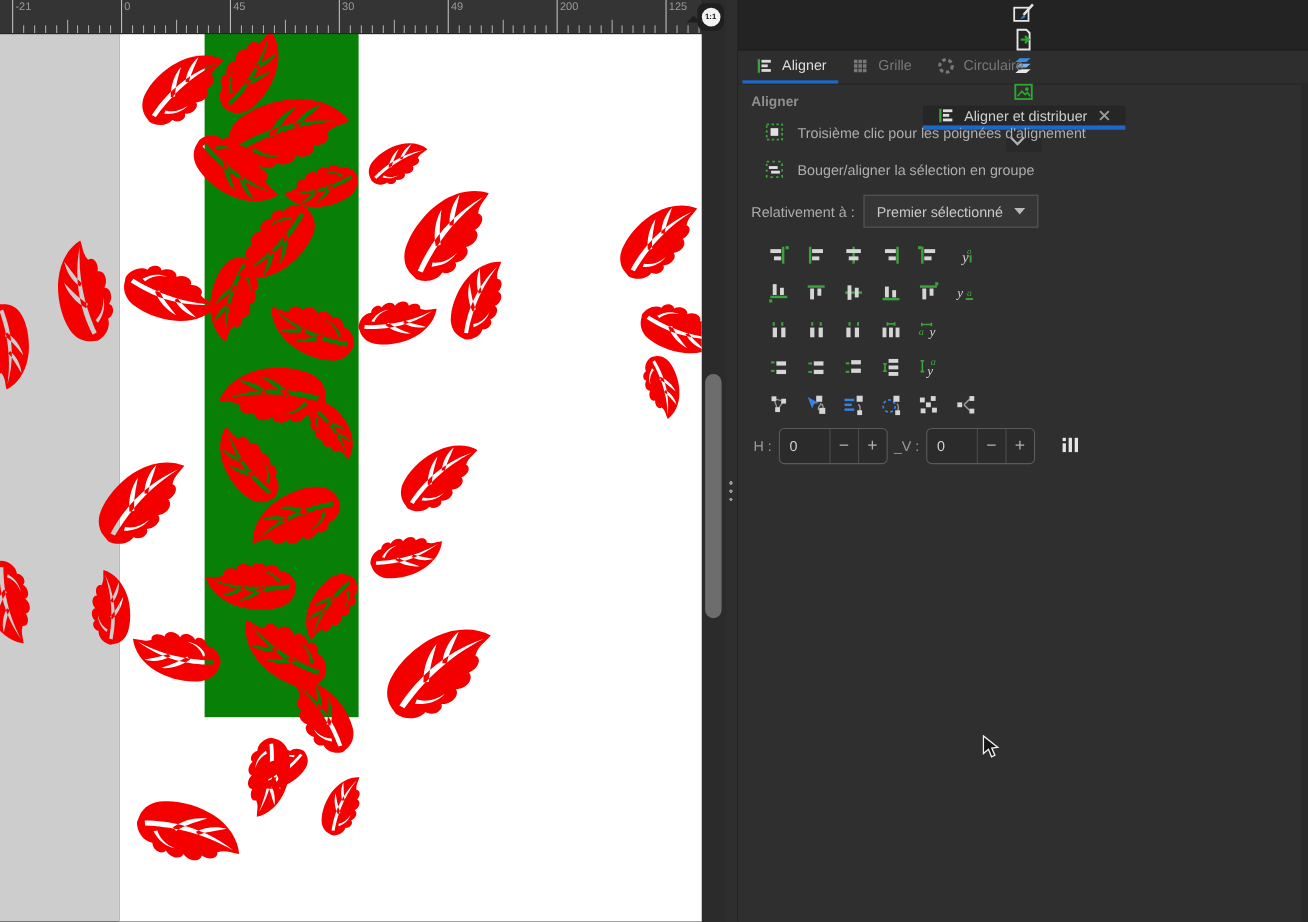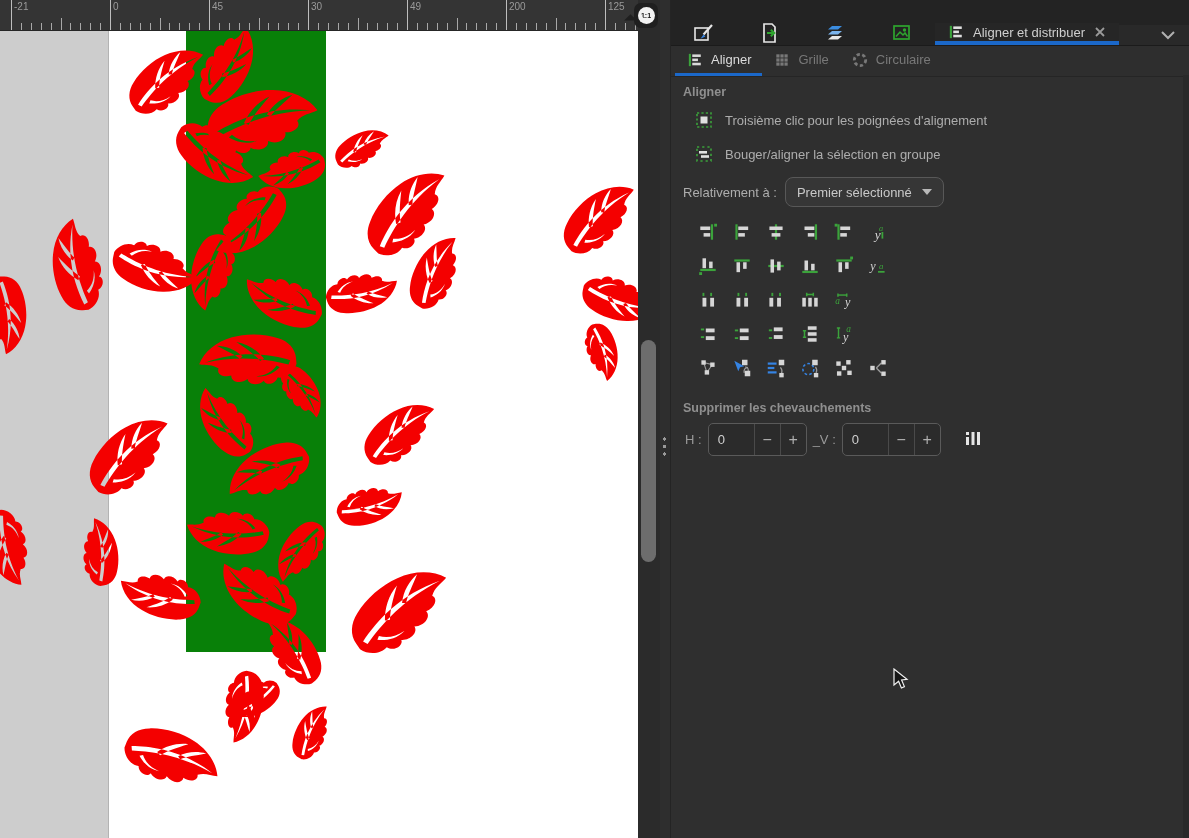--- a/index.html
+++ b/index.html
@@ -29,41 +29,41 @@
     border:4px solid transparent;border-top:5px solid #f2f2f2;transform:rotate(35deg);}
   
   .splitter{position:absolute;left:660px;top:0;width:10px;height:838px;background:#2e2e2e;}
   .dots{position:absolute;left:3px;top:437px;width:3px;height:19px;
     background:radial-gradient(circle 1.6px at 1.5px 2px,#9a9a9a 95%,transparent),
                radial-gradient(circle 1.6px at 1.5px 9.5px,#9a9a9a 95%,transparent),
                radial-gradient(circle 1.6px at 1.5px 17px,#9a9a9a 95%,transparent);}
   
   .panel{position:absolute;left:670px;top:0;width:519px;height:838px;background:#2f2f2f;
          border-left:1px solid #242424;}
-  .tabbar{height:45px;display:flex;align-items:flex-end;background:#232323;border-bottom:1px solid #1b1b1b;}
+  .tabbar{height:45px;display:flex;align-items:center;background:#232323;border-bottom:1px solid #1b1b1b;flex-direction:column;}
   .dock-tab{width:66px;display:flex;align-items:center;justify-content:center;}
   .i24{width:24px;height:24px;display:inline-block;}
   .i20{width:20px;height:20px;display:inline-block;}
   .i18{width:18px;height:18px;display:inline-block;}
   .i14{width:14px;height:14px;display:inline-block;}
   .tab-active{display:flex;align-items:center;gap:8px;padding:0 12px;background:#262626;
     border-bottom:4px solid #1b68c9;}
   .tab-label{font-size:13px;color:#cfcfcf;white-space:nowrap;}
   .tab-spacer{flex:1;background:#292929;display:flex;align-items:center;justify-content:flex-end;padding-right:12px;}
   .subtabs{height:30px;display:flex;align-items:stretch;background:#2e2e2e;border-bottom:1px solid #252525;padding-left:4px;}
   .subtab{display:flex;align-items:center;gap:7px;padding:0 11px;font-size:13px;color:#787878;
           border-bottom:3px solid transparent;}
   .subtab.active{color:#dcdcdc;border-bottom-color:#1b68c9;}
   .content{padding:6px 12px 0 12px;}
   .sec-h{font-size:12.5px;font-weight:bold;color:#8f8f8f;}
   .toggle-row{display:flex;align-items:center;gap:12px;height:26px;margin:8px 0 8px 12px;}
   .lbl{font-size:13px;color:#adadad;}
   .rel-row{display:flex;align-items:center;gap:8px;margin:10px 0 12px 0;height:30px;}
   .dropdown{display:flex;align-items:center;gap:10px;height:28px;padding:0 11px;background:#363636;
-    border:1px solid #585858;border-radius:8px;color:#c9c9c9;font-size:13px;}
+    border:1px solid #585858;border-radius:0;color:#c9c9c9;font-size:13px;}
   .caret{width:0;height:0;border:5px solid transparent;border-top:6px solid #b8b8b8;margin-top:5px;}
   .grid{display:flex;gap:8px;margin:0 0 8px 12px;}
   .gbtn{width:26px;height:26px;background:transparent;border:none;padding:2px;cursor:pointer;}
   .gicon{width:22px;height:22px;display:block;}
   .spin-row{display:flex;align-items:center;gap:6px;margin:8px 0 0 2px;}
   .slbl{font-size:13px;color:#9a9a9a;}
   .spin{display:flex;align-items:stretch;height:31px;border:1px solid #5a5a5a;border-radius:5px;
         overflow:hidden;background:#2b2b2b;}
   .sval{width:36px;display:flex;align-items:center;padding-left:9px;font-size:13px;color:#d0d0d0;}
   .sbtn{width:25px;display:flex;align-items:center;justify-content:center;font-size:16px;color:#b0b0b0;
@@ -552,21 +552,20 @@
           <button class="gbtn">
             <span class="gicon"><svg viewBox="0 0 20 20" width="100%" height="100%">
                 <path d="M8.5 10 L13 5.5 M8.5 10 L13 14.5" stroke="#9a9a9a" stroke-width="1.3" fill="none"></path>
                 <rect x="3" y="8" width="4" height="4" fill="#d6d6d6"></rect>
                 <rect x="13" y="2.8" width="4" height="4" fill="#d6d6d6"></rect>
                 <rect x="13" y="13.2" width="4" height="4" fill="#d6d6d6"></rect>
               </svg></span>
           </button>
         </div>
 
-      <div class="sec-h" style="margin:20px 0 6px 0;">Supprimer les chevauchements</div>
       <div class="spin-row">
         <span class="slbl">H :</span>
         <div class="spin">
           <span class="sval">0</span>
           <span class="sbtn">−</span>
           <span class="sbtn">+</span>
         </div>
         <span class="slbl">_V :</span>
         <div class="spin">
           <span class="sval">0</span>

